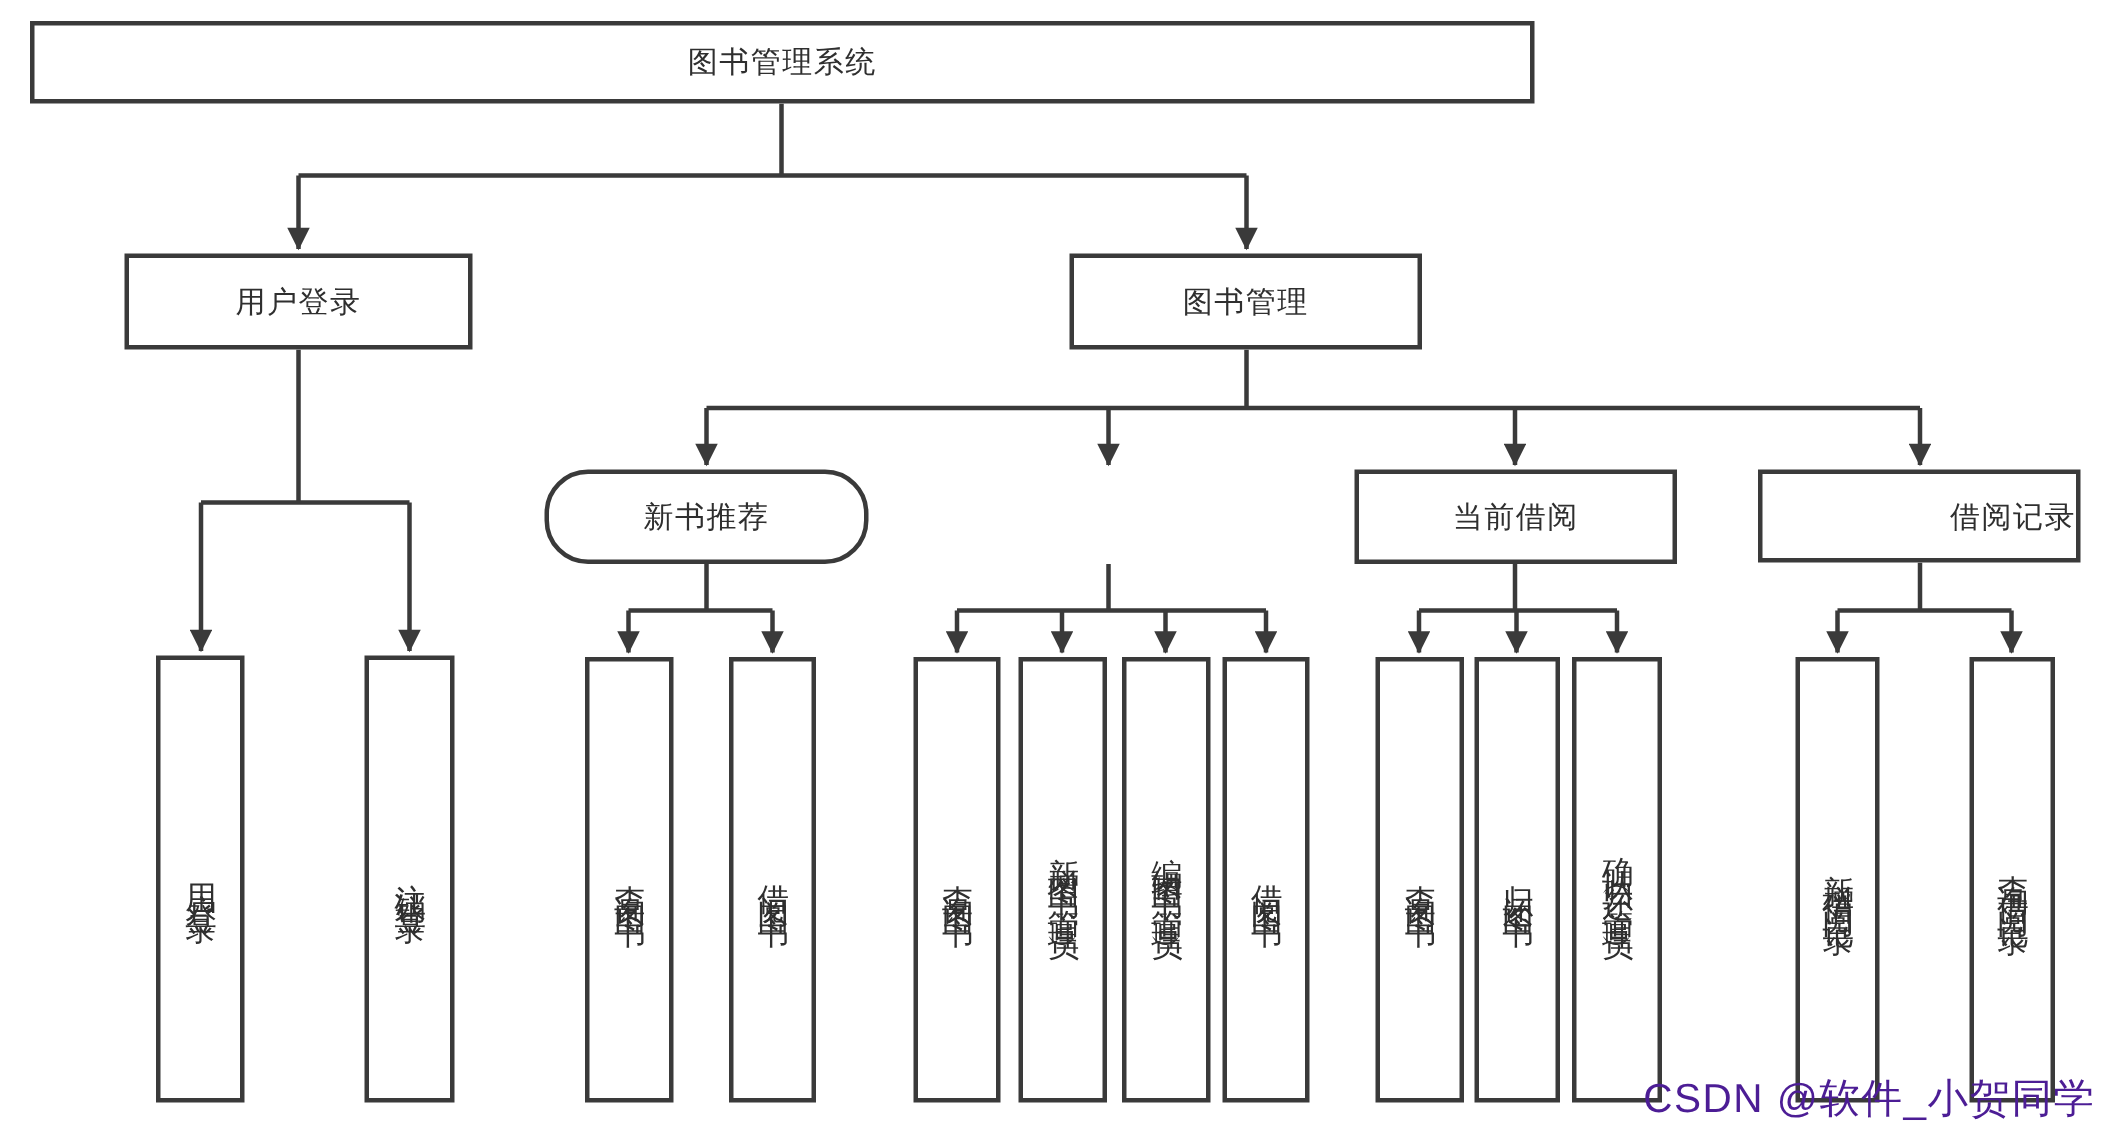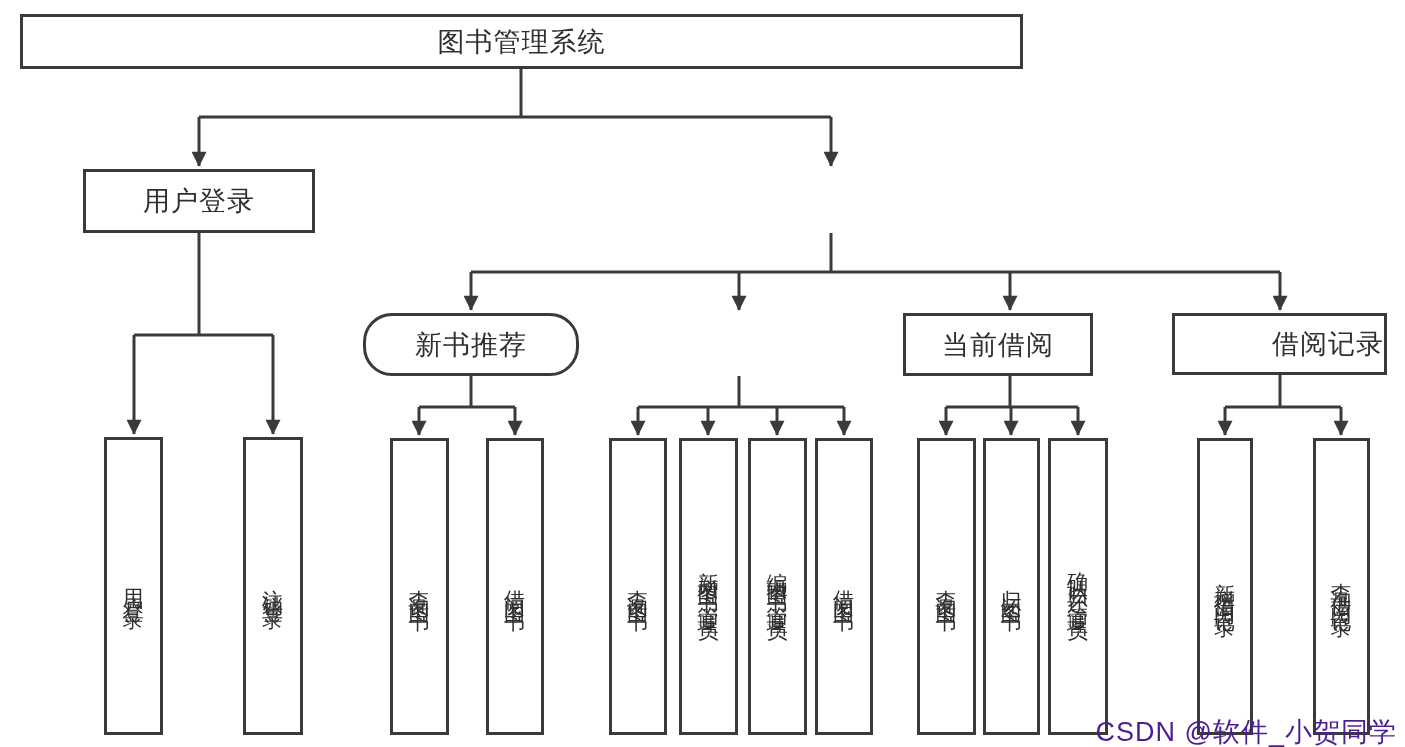--- a/index.html
+++ b/index.html
@@ -27,21 +27,21 @@
     position: absolute;
     box-sizing: border-box;
     border: 3px solid #3a3a3a;
     background: #ffffff;
     display: flex;
     align-items: center;
     justify-content: center;
     color: #2f2f2f;
   }
   .box .hlabel {
-    font-size: 27px;
+    font-size: 20px;
     letter-spacing: 1px;
     white-space: nowrap;
   }
   .leaf .vlabel {
     writing-mode: vertical-rl;
     text-orientation: mixed;
     font-size: 21px;
     letter-spacing: 7px;
     line-height: 1;
     white-space: nowrap;
@@ -105,25 +105,28 @@
     </g>
   </svg>
 
   <div class="box" style="left:20px; top:14px; width:1003px; height:55px;">
     <span class="hlabel">图书管理系统</span>
   </div>
 
   <div class="box" style="left:83px; top:169px; width:232px; height:64px;">
     <span class="hlabel">用户登录</span>
   </div>
+  <div class="box" style="left:713px; top:169px; width:235px; height:64px;">
+    <span class="hlabel">图书管理</span>
+  </div>
 
   <div class="box" style="left:363px; top:313px; width:216px; height:63px;border-radius:29px;">
     <span class="hlabel">新书推荐</span>
   </div>
-  <div class="box" style="left:903px; top:313px; width:190px; height:63px;">
+  <div class="box" style="left:903px; top:313px; width:215px; height:63px;">
     <span class="hlabel">当前借阅</span>
   </div>
   <div class="box" style="left:1172px; top:313px; width:215px; height:62px;justify-content:flex-end;">
     <span class="hlabel">借阅记录</span>
   </div>
 
   <div class="box leaf" style="left:104px; top:437px; width:59px; height:298px;">
     <span class="vlabel">用户登录</span>
   </div>
   <div class="box leaf" style="left:243px; top:437px; width:60px; height:298px;">

